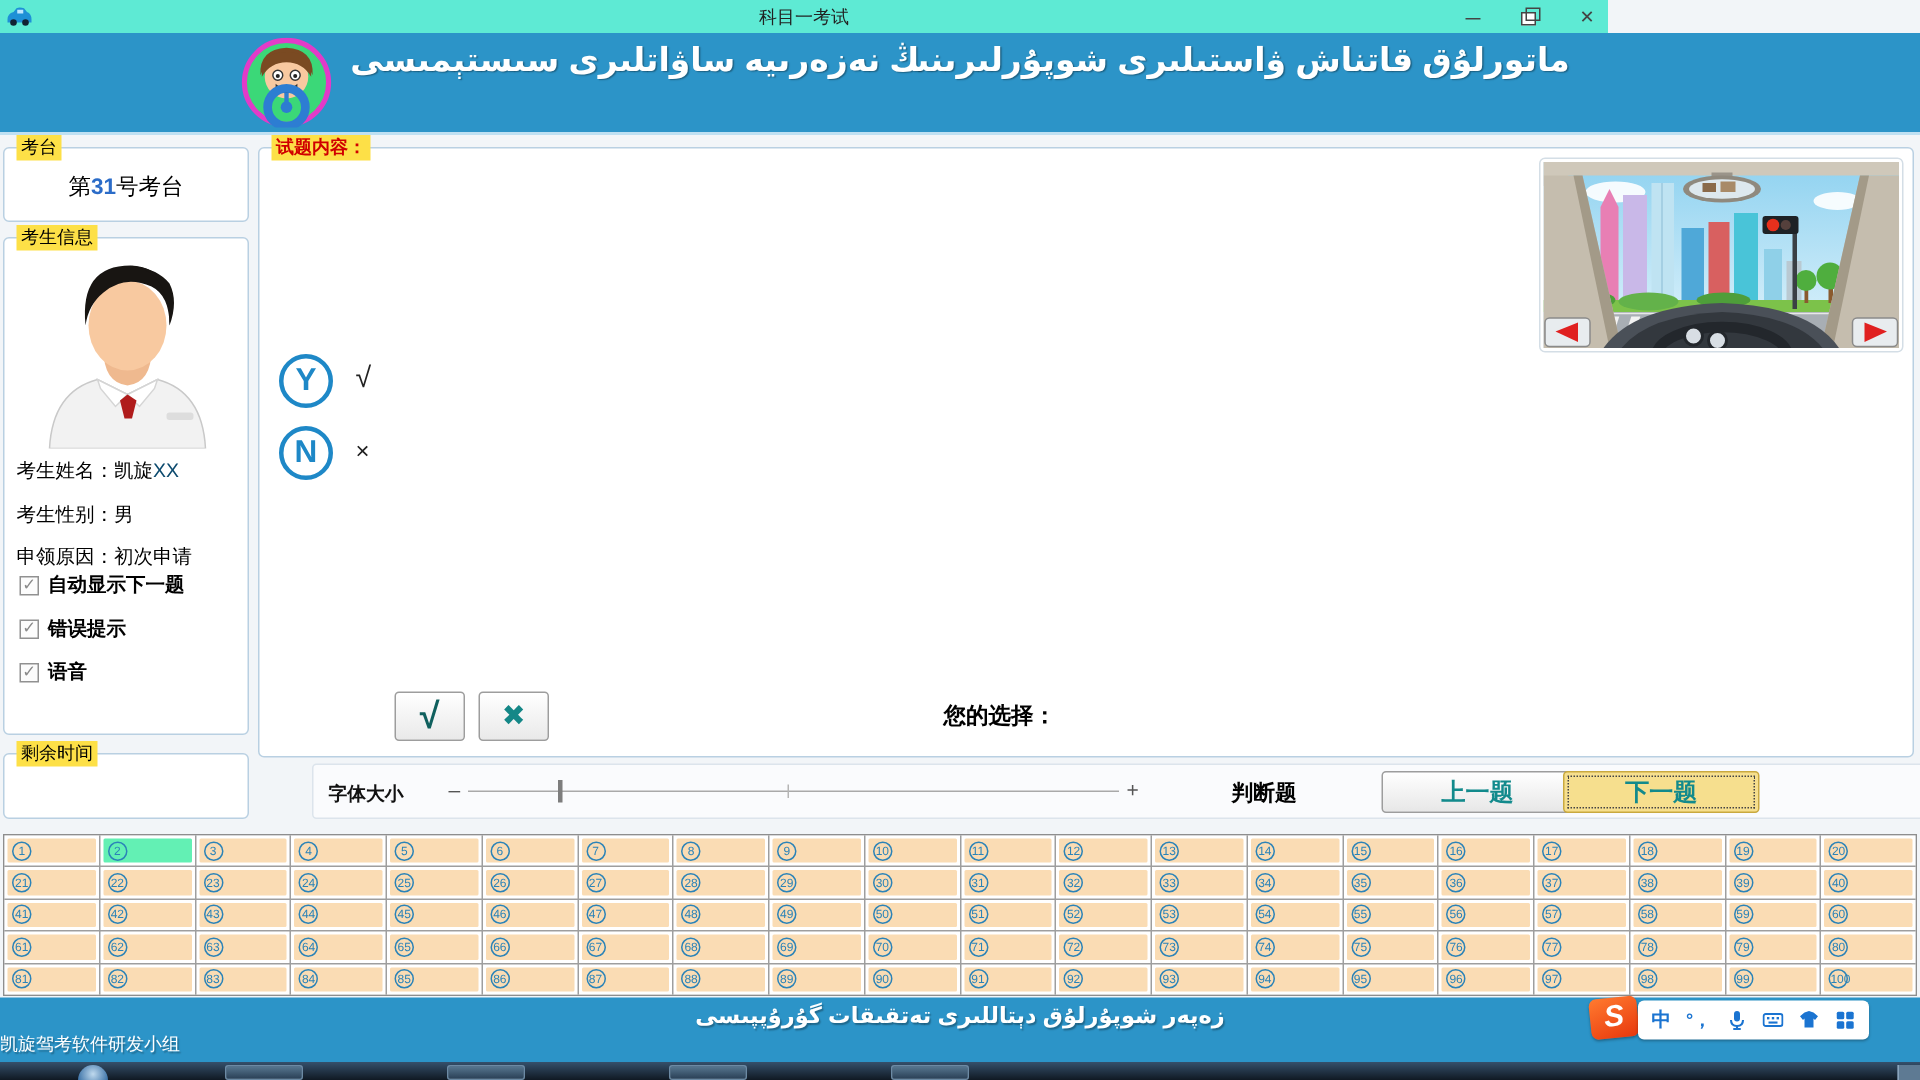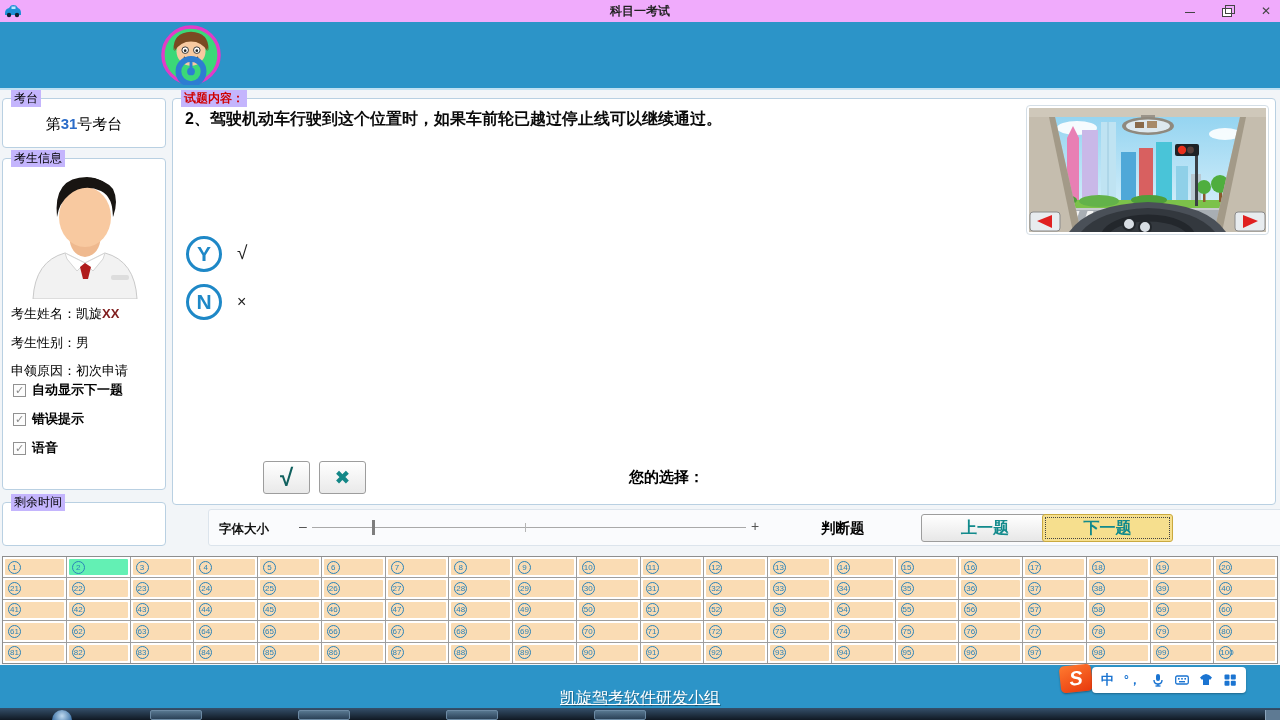--- a/index.html
+++ b/index.html
@@ -5,51 +5,51 @@
   html,body{margin:0;padding:0;}
   body{
     width:1280px;height:720px;overflow:hidden;position:relative;
     background:#F2F5F8;
     font-family:"Liberation Sans","DejaVu Sans",sans-serif;
     -webkit-font-smoothing:antialiased;
   }
   .abs{position:absolute;}
 
   
-  .titlebar{left:0;top:0;width:1280px;height:22px;background:#f0abfc;font-weight:bold;}
+  .titlebar{left:0;top:0;width:1072px;height:22px;background:#5eead4;}
   .titlebar .app-icon{left:4px;top:4px;width:18px;height:14px;}
   .titlebar .win-title{left:0;top:0;width:100%;text-align:center;line-height:22px;font-size:12px;color:#222;}
   .win-controls{right:8px;top:0;height:22px;display:flex;align-items:center;gap:26px;}
   .win-btn{width:12px;height:12px;position:relative;cursor:pointer;}
   .win-min::after{content:"";position:absolute;left:1px;top:7px;width:10px;height:1px;background:#444;}
   .win-restore::before{content:"";position:absolute;left:0;top:3px;width:8px;height:7px;border:1px solid #444;background:#fff;}
   .win-restore::after{content:"";position:absolute;left:3px;top:0;width:8px;height:7px;border:1px solid #444;}
   .win-close{font-size:12px;color:#444;line-height:12px;text-align:center;}
 
   
   .header{left:0;top:22px;width:1280px;height:68px;background:#2C94C8;border-bottom:2px solid #BFE0F2;box-sizing:border-box;}
   .logo{left:160px;top:3px;width:62px;height:60px;}
   .hdr-line1{left:0;top:5px;width:100%;text-align:center;color:#FFF;font-weight:bold;font-size:22px;direction:rtl;text-shadow:1px 1px 1px rgba(0,0,0,.35);}
   .hdr-line2{left:0;top:36px;width:100%;text-align:center;color:#FFF;font-weight:bold;font-size:21px;text-shadow:1px 1px 1px rgba(0,0,0,.35);}
   .hdr-line2 .subj{margin-left:42px;}
 
   
   .gbox{position:absolute;background:#FFFFFF;border:1px solid #B9D0E2;border-radius:4px;box-sizing:border-box;}
-  .gbox-label{position:absolute;top:-9px;left:8px;background:#c4b5fd;padding:0 3px;font-size:12px;color:#000;white-space:nowrap;}
+  .gbox-label{position:absolute;top:-9px;left:8px;background:#fde047;padding:0 3px;font-size:12px;color:#000;white-space:nowrap;}
   .gbox-label.red{color:#D00000;font-weight:bold;}
 
   
   .box-station{left:2px;top:98px;width:164px;height:50px;}
   .station-val{width:100%;text-align:center;margin-top:16px;font-size:15px;color:#000;}
   .station-val .num{color:#2B6CC8;font-weight:bold;}
   .box-info{left:2px;top:158px;width:164px;height:332px;}
   .avatar{left:22px;top:12px;width:120px;height:128px;}
   .info-field{position:absolute;left:8px;font-size:13px;color:#000;white-space:nowrap;}
   .f0{top:146px;} .f1{top:175px;} .f2{top:203px;}
-  .info-field .hl{color:#7f1d1d;font-weight:bold;}
+  .info-field .hl{color:#0c4a6e;font-weight:normal;}
   .cbrow{position:absolute;left:10px;display:flex;align-items:center;gap:6px;}
   .cb0{top:222px;} .cb1{top:251px;} .cb2{top:280px;}
   .cbbox{width:13px;height:13px;border:1px solid #919191;background:#FCFCFC;box-sizing:border-box;
          color:#8A8A8A;font-size:11px;line-height:11px;text-align:center;}
   .cblabel{font-size:13px;font-weight:bold;color:#000;}
   .box-timer{left:2px;top:502px;width:164px;height:44px;}
   .timer-val{width:100%;text-align:center;margin-top:9px;font-size:24px;font-weight:bold;color:#FF0000;font-family:"Liberation Serif","DejaVu Serif",serif;letter-spacing:1px;}
 
   
   .box-question{left:172px;top:98px;width:1104px;height:407px;}
@@ -87,21 +87,21 @@
   .qgrid{display:grid;grid-template-columns:repeat(20,1fr);grid-template-rows:repeat(5,1fr);gap:1px;width:100%;height:100%;background:#9E9E9E;}
   .qcell{background:#FFFFFF;display:flex;align-items:center;justify-content:center;padding:2px 2px;box-sizing:border-box;cursor:pointer;}
   .qcell .pad{flex:1;height:100%;background:#FADCB4;display:flex;align-items:center;border-radius:1px;padding-left:3px;box-sizing:border-box;}
   .qcell.current .pad{background:#63F0B4;}
   .qnum{width:13px;height:13px;border:1px solid #2B83B8;border-radius:50%;color:#2B83B8;
         font-size:8px;line-height:12px;text-align:center;box-sizing:border-box;background:transparent;}
 
   
   .footer{left:0;top:665px;width:1280px;height:43px;background:#2C94C8;}
   .ft-line1{left:0;top:3px;width:100%;text-align:center;color:#FFF;font-weight:bold;font-size:15px;direction:rtl;text-shadow:1px 1px 1px rgba(0,0,0,.3);}
-  .ft-line2{left:0;top:23px;width:100%;text-align:center;color:#FFF;font-size:16px;text-shadow:1px 1px 1px rgba(0,0,0,.3);text-decoration:underline;}
+  .ft-line2{left:0;top:23px;width:100%;text-align:left;color:#FFF;font-size:12px;text-shadow:1px 1px 1px rgba(0,0,0,.3);}
   .ime-bar{left:1092px;top:2px;width:154px;height:26px;background:#FFF;border-radius:4px;box-shadow:0 1px 2px rgba(0,0,0,.3);
            display:flex;align-items:center;justify-content:space-around;padding:0 4px;box-sizing:border-box;}
   .ime-cn{color:#1B74D1;font-size:13px;font-weight:bold;cursor:pointer;}
   .ime-punc{color:#1B74D1;font-size:12px;font-weight:bold;cursor:pointer;}
   .ime-ic{width:14px;height:14px;cursor:pointer;}
   .sogou-logo{left:1060px;top:0px;width:32px;height:27px;background:linear-gradient(160deg,#FF7A2F,#E8380D);
               border-radius:5px;color:#FFF;font-weight:bold;font-size:20px;font-style:italic;text-align:center;line-height:26px;
               transform:rotate(-6deg);box-shadow:0 1px 2px rgba(0,0,0,.35);cursor:pointer;}
 
   
@@ -138,20 +138,21 @@
     <path d="M14,27 Q13,10 31,10 Q49,10 48,27 Q42,17 31,17 Q20,17 14,27Z" fill="#7A4A22"></path>
     <circle cx="25" cy="26" r="3.4" fill="#FFF" stroke="#333"></circle>
       <circle cx="37" cy="26" r="3.4" fill="#FFF" stroke="#333"></circle>
     <circle cx="25" cy="26.5" r="1.4" fill="#222"></circle>
       <circle cx="37" cy="26.5" r="1.4" fill="#222"></circle>
     <path d="M24,33 Q31,39 38,33 L38,35 Q31,41 24,35Z" fill="#FFF" stroke="#333" stroke-width="1"></path>
     <circle cx="31" cy="48" r="13" fill="none" stroke="#2D7DD2" stroke-width="6"></circle>
     <circle cx="31" cy="48" r="4" fill="#2D7DD2"></circle>
     <rect x="29.5" y="38" width="3" height="8" fill="#2D7DD2"></rect>
   </svg>
+  <div class="abs hdr-line1">ماتورلۇق قاتناش ۋاستىلىرى شوپۇرلىرىنىڭ نەزەرىيە ساۋاتلىرى سىستېمىسى</div>
 </div>
 
 <div class="gbox box-station">
   <div class="gbox-label">考台</div>
   <div class="station-val">
     <span>第</span><span class="num">31</span><span>号考台</span>
   </div>
 </div>
 
 <div class="gbox box-info">
@@ -189,21 +190,20 @@
     <span class="cblabel">语音</span>
   </div>
 </div>
 
 <div class="gbox box-timer">
   <div class="gbox-label">剩余时间</div>
 </div>
 
 <div class="gbox box-question">
   <div class="gbox-label red">试题内容：</div>
-  <div class="q-text">2、驾驶机动车行驶到这个位置时，如果车前轮已越过停止线可以继续通过。</div>
 
   <div class="scene">
     <svg width="237" height="124" viewBox="0 0 237 124">
       <defs>
         <linearGradient id="sky" x1="0" y1="0" x2="0" y2="1">
           <stop offset="0" stop-color="#8FD2F0"></stop>
             <stop offset="1" stop-color="#E2F4FC"></stop>
         </linearGradient>
       </defs>
       <rect x="0" y="0" width="237" height="124" fill="url(#sky)"></rect>
@@ -798,20 +798,21 @@
       </div>
       <div class="qcell">
         <div class="pad">
           <span class="qnum">100</span>
         </div>
       </div>
     </div>
 </div>
 
 <div class="abs footer">
+  <div class="abs ft-line1">زەپەر شوپۇرلۇق دېتاللىرى تەتقىقات گۇرۇپپىسى</div>
   <div class="abs ft-line2">凯旋驾考软件研发小组</div>
 
   <div class="abs sogou-logo">S</div>
   <div class="abs ime-bar">
     <span class="ime-cn">中</span>
     <span class="ime-punc">°，</span>
     <svg class="ime-ic" viewBox="0 0 14 14">
       <rect x="5" y="1" width="4" height="7" rx="2" fill="#1B74D1"></rect>
       <path d="M3,7 Q3,11 7,11 Q11,11 11,7" fill="none" stroke="#1B74D1" stroke-width="1.4"></path>
       <line x1="7" y1="11" x2="7" y2="13" stroke="#1B74D1" stroke-width="1.4"></line>

